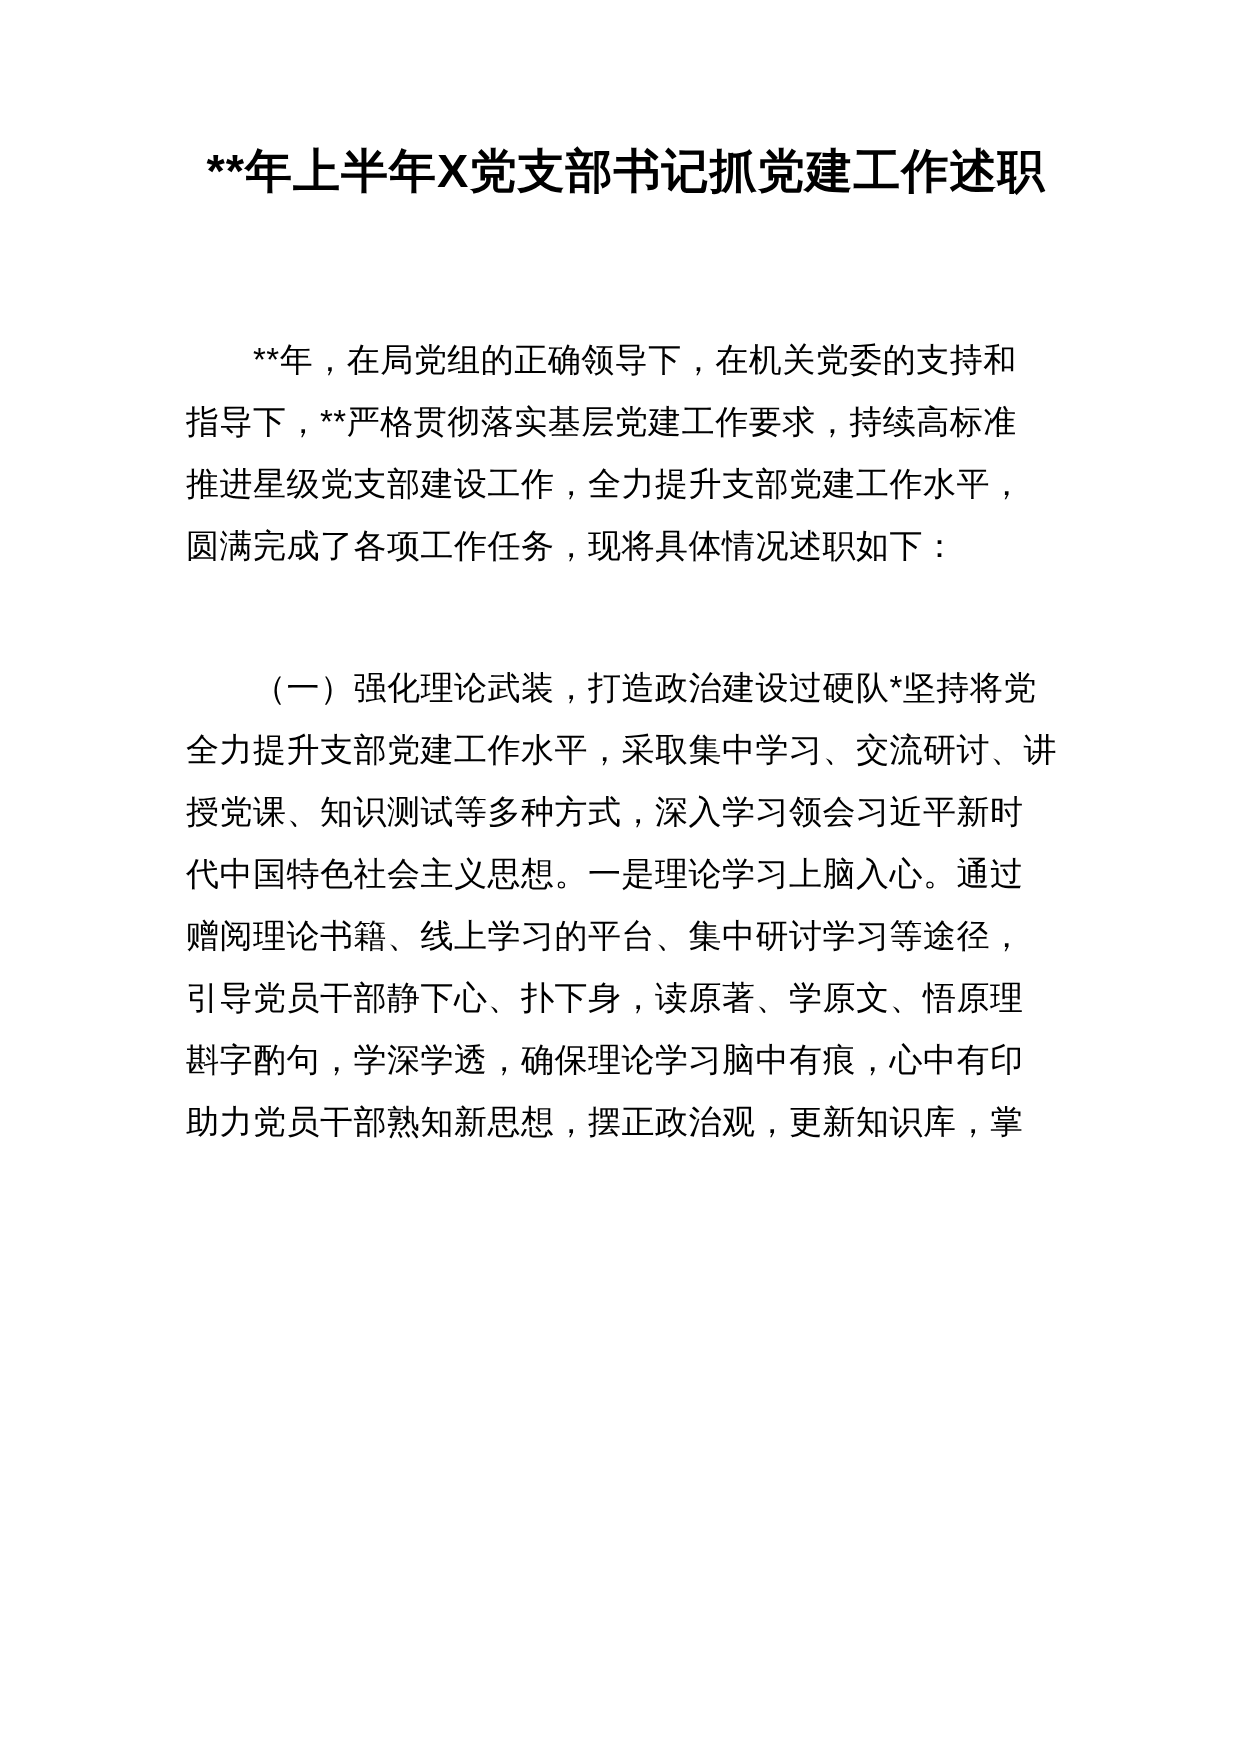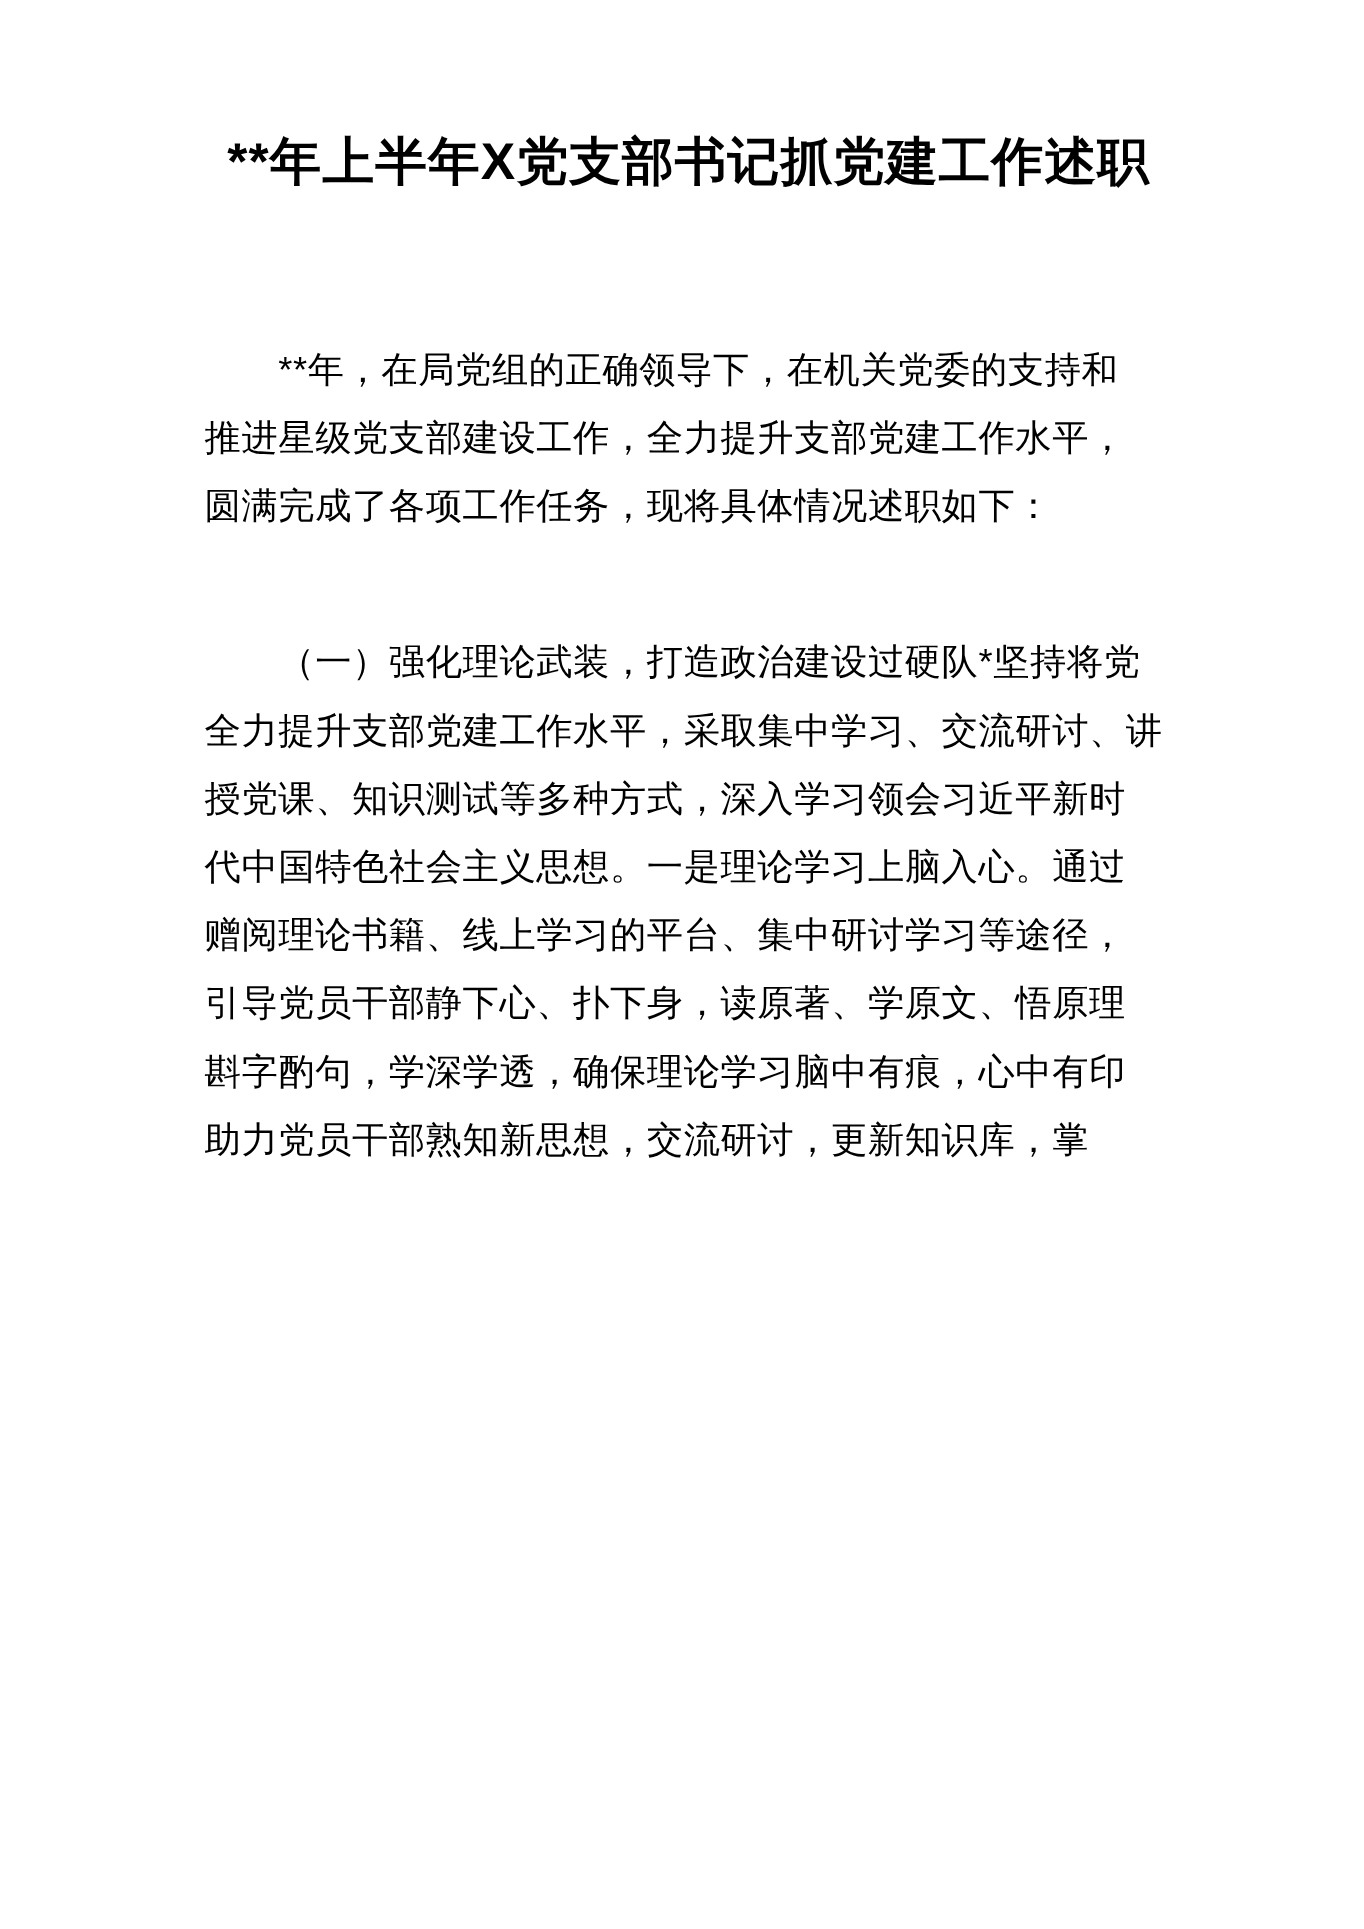--- a/index.html
+++ b/index.html
@@ -11,21 +11,21 @@
     width: 1240px;
     height: 1754px;
     font-family: "Liberation Sans", "DejaVu Sans", sans-serif;
     color: #000000;
     overflow: hidden;
   }
   .page {
     box-sizing: border-box;
     width: 1240px;
     height: 1754px;
-    padding: 68px 174px 0 186px;
+    padding: 92px 174px 0 186px;
     background: #ffffff;
     overflow: hidden;
   }
   .doc-title {
     text-align: center;
     font-weight: 700;
     font-size: 47px;
     margin-bottom: 79px;
     letter-spacing: 1px;
   }
@@ -53,27 +53,28 @@
 
 <div class="page">
   <div class="doc-title">
     <div class="title-line">**年上半年X党支部书记抓党建工作述职</div>
   </div>
 
   <div class="doc-body">
 
   <div class="block paragraph">
         <div class="line first-indent">**年，在局党组的正确领导下，在机关党委的支持和</div>
+        <div class="line">指导下，**严格贯彻落实基层党建工作要求，持续高标准</div>
         <div class="line">推进星级党支部建设工作，全力提升支部党建工作水平，</div>
         <div class="line">圆满完成了各项工作任务，现将具体情况述职如下：</div>
       </div>
       <div class="block paragraph">
         <div class="line first-indent">（一）强化理论武装，打造政治建设过硬队*坚持将党</div>
         <div class="line">全力提升支部党建工作水平，采取集中学习、交流研讨、讲</div>
         <div class="line">授党课、知识测试等多种方式，深入学习领会习近平新时</div>
         <div class="line">代中国特色社会主义思想。一是理论学习上脑入心。通过</div>
         <div class="line">赠阅理论书籍、线上学习的平台、集中研讨学习等途径，</div>
         <div class="line">引导党员干部静下心、扑下身，读原著、学原文、悟原理</div>
         <div class="line">斟字酌句，学深学透，确保理论学习脑中有痕，心中有印</div>
-        <div class="line">助力党员干部熟知新思想，交流研讨，更新知识库，掌</div>
+        <div class="line">助力党员干部熟知新思想，摆正政治观，更新知识库，掌</div>
       </div>
     </div>
 </div>
 
 </body></html>

